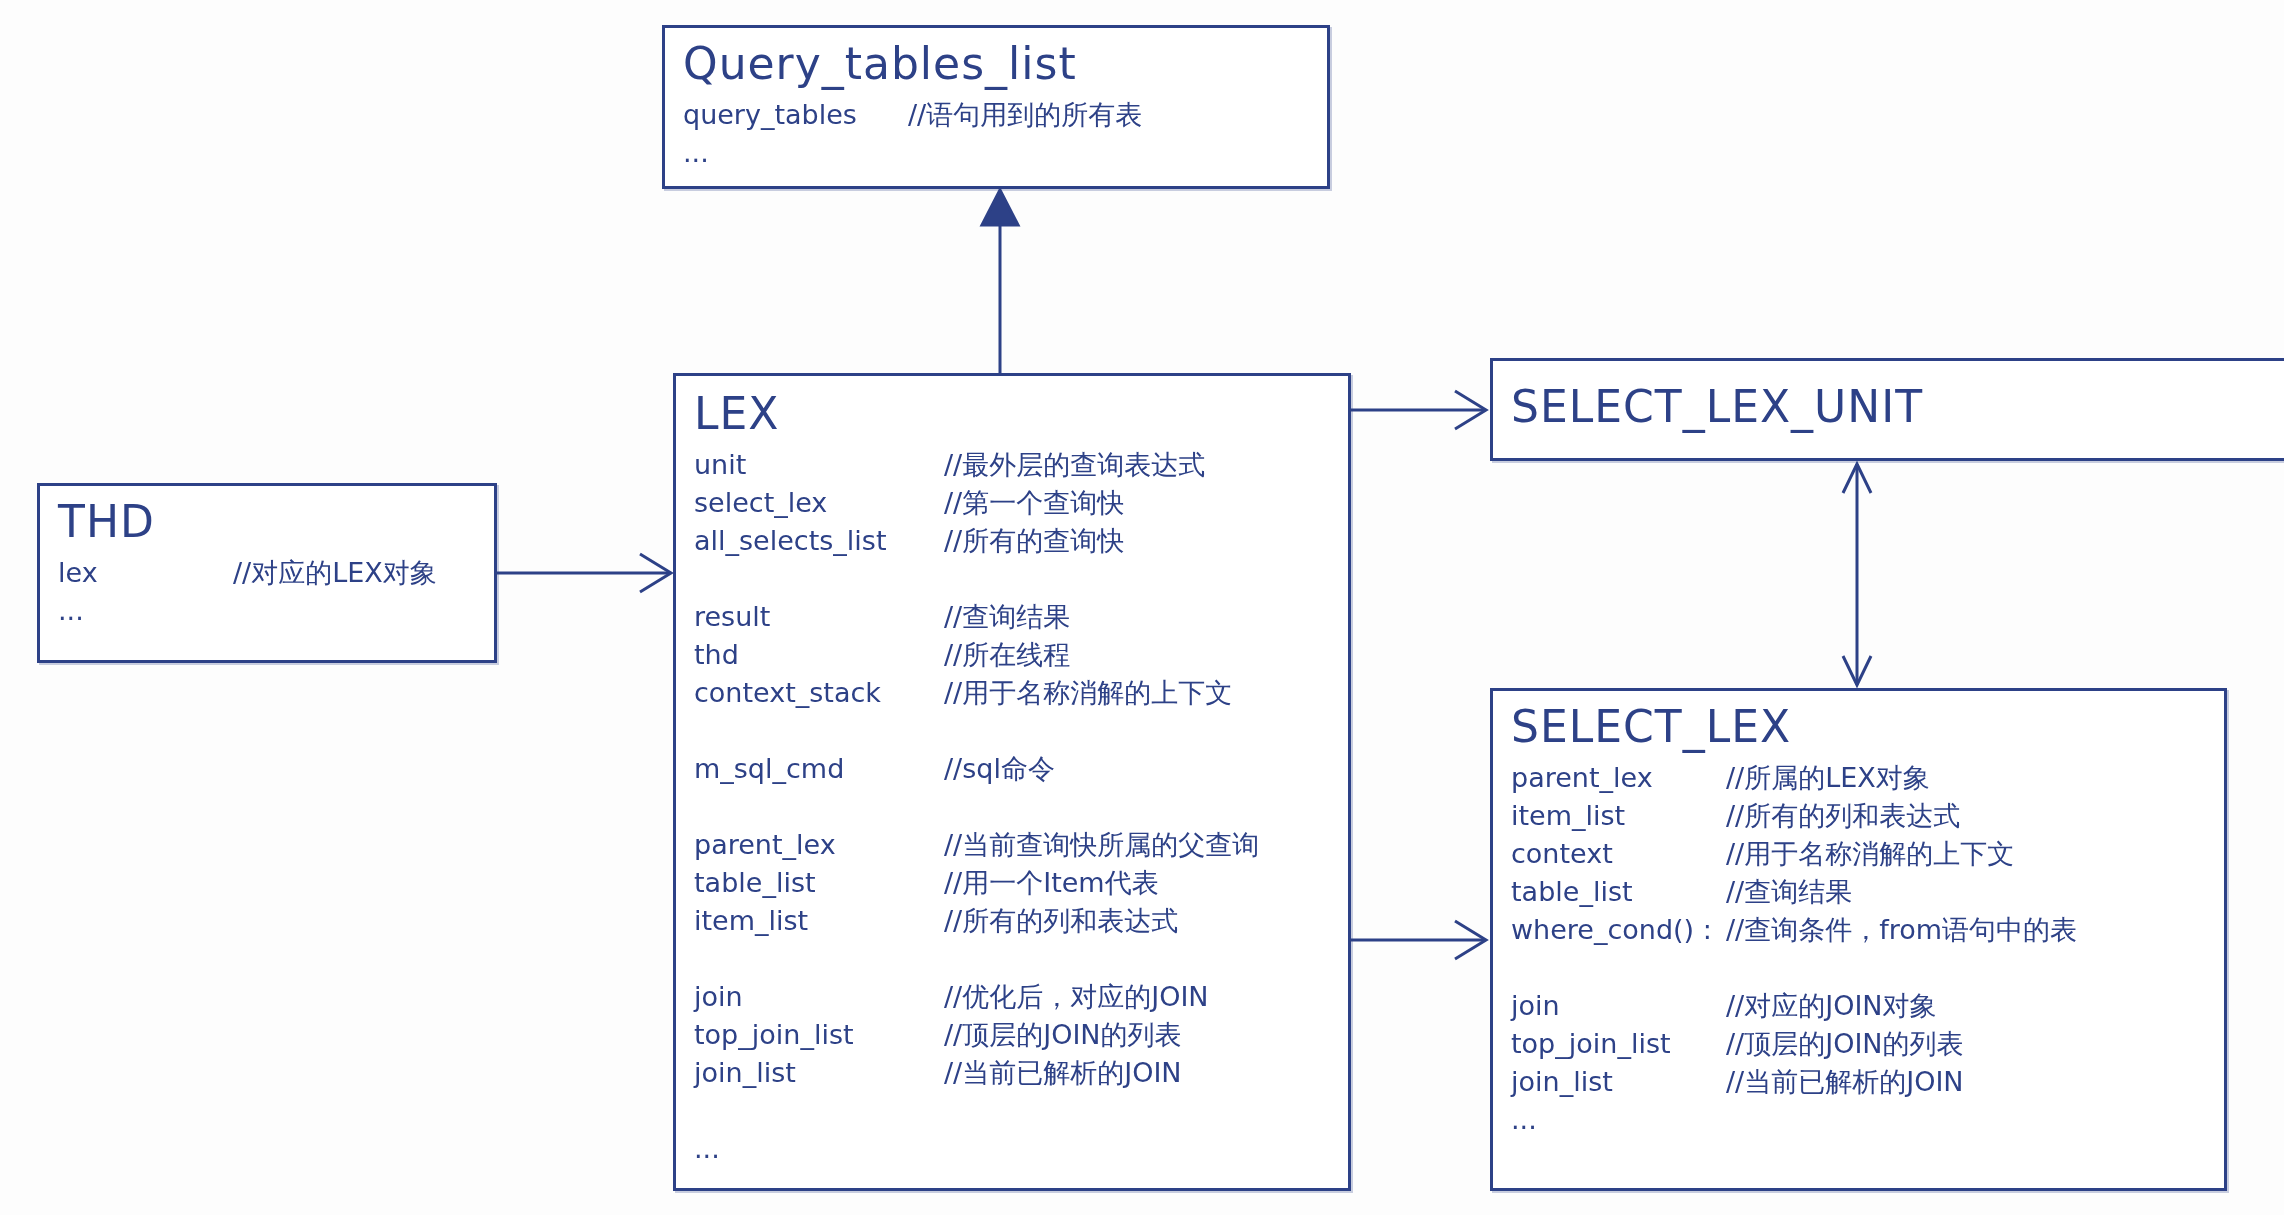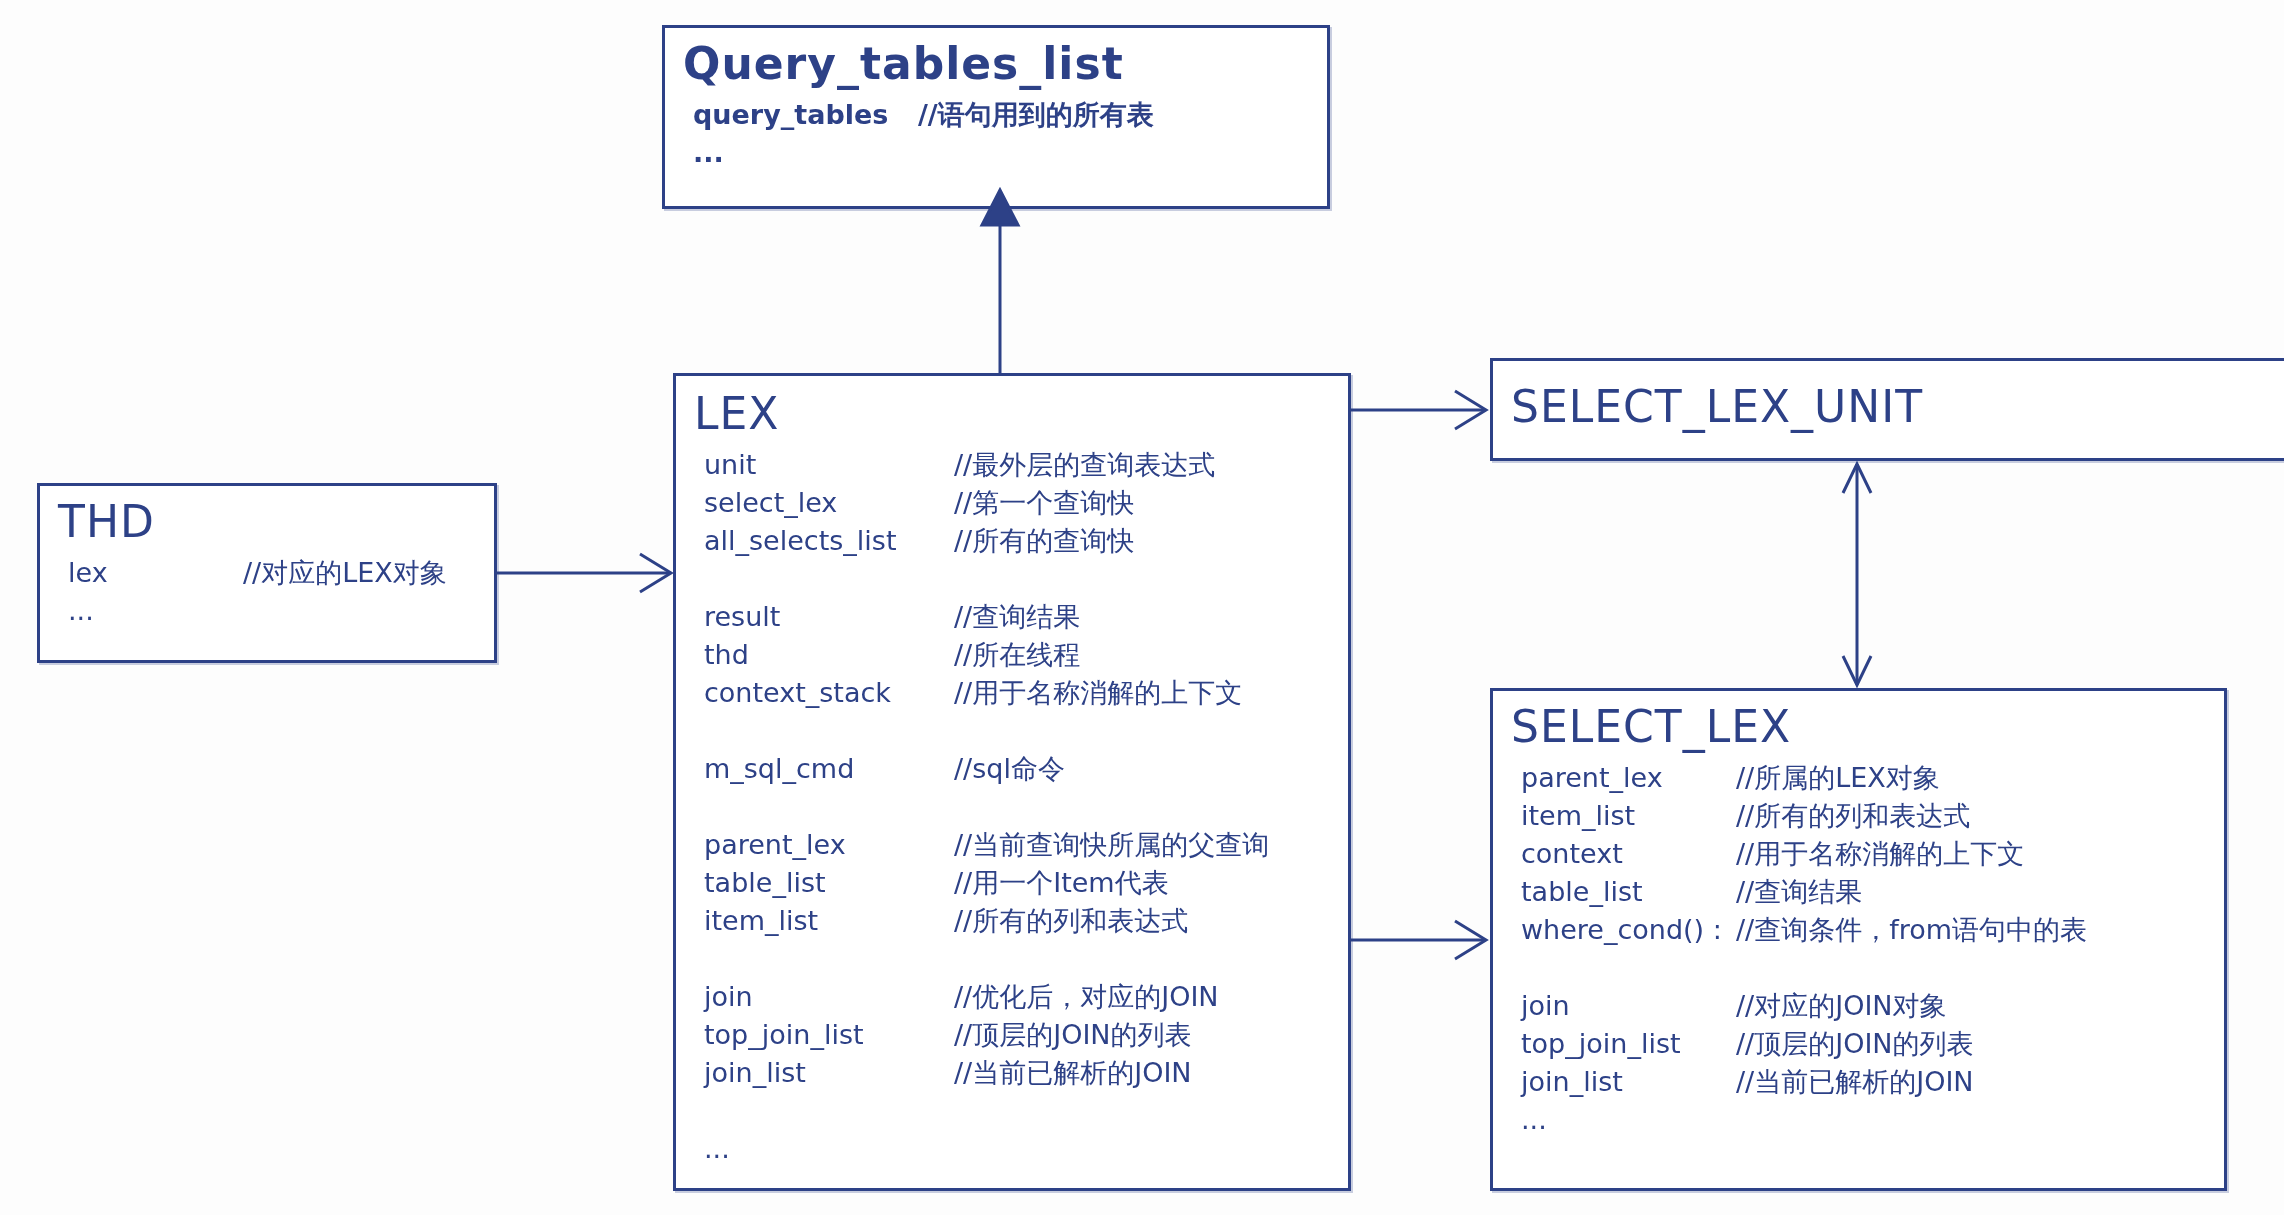--- a/index.html
+++ b/index.html
@@ -13,37 +13,37 @@
   #canvas { position: relative; width: 2284px; height: 1215px; }
 
   .box {
     position: absolute;
     box-sizing: border-box;
     border: 3px solid var(--ink);
     background: #ffffff;
     color: var(--ink);
     box-shadow: 2px 2px 0 rgba(45,65,135,0.25);
   }
-  #box-query-tables-list { left: 662px;  top: 25px;  width: 668px; height: 184px; font-weight: bold; --colw: 225px; }
+  #box-query-tables-list { left: 662px;  top: 25px;  width: 668px; height: 164px; --colw: 225px; }
   #box-thd               { left: 37px;   top: 483px; width: 460px; height: 180px; --colw: 175px; }
   #box-lex               { left: 673px;  top: 373px; width: 678px; height: 818px; --colw: 250px; }
   #box-select-lex-unit   { left: 1490px; top: 358px; width: 830px; height: 103px; }
   #box-select-lex        { left: 1490px; top: 688px; width: 737px; height: 503px; --colw: 215px; }
 
   .box-title {
     font-size: 44px;
     line-height: 52px;
     padding: 10px 8px 0 18px;
     letter-spacing: 1px;
     white-space: nowrap;
   }
   #box-lex .box-title { padding-top: 12px; }
   #box-select-lex-unit .box-title { padding-top: 20px; }
 
-  .fields { padding-left: 28px; margin-top: 6px; }
+  .fields { padding-left: 18px; margin-top: 6px; }
   .field-line { height: 38px; line-height: 38px; font-size: 27px; white-space: pre; }
   .fname { display: inline-block; min-width: var(--colw, 200px); }
   .fcomment { display: inline; }
   .group-gap { height: 38px; }
 
   #connector-layer {
     position: absolute; left: 0; top: 0;
     width: 2284px; height: 1215px;
     pointer-events: none;
   }

